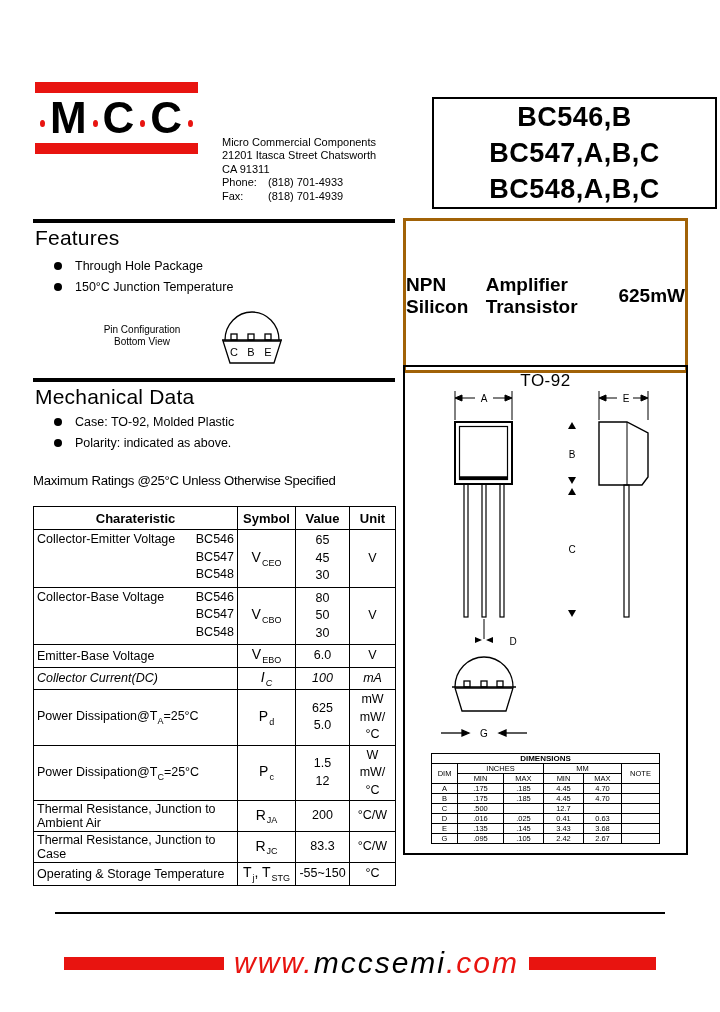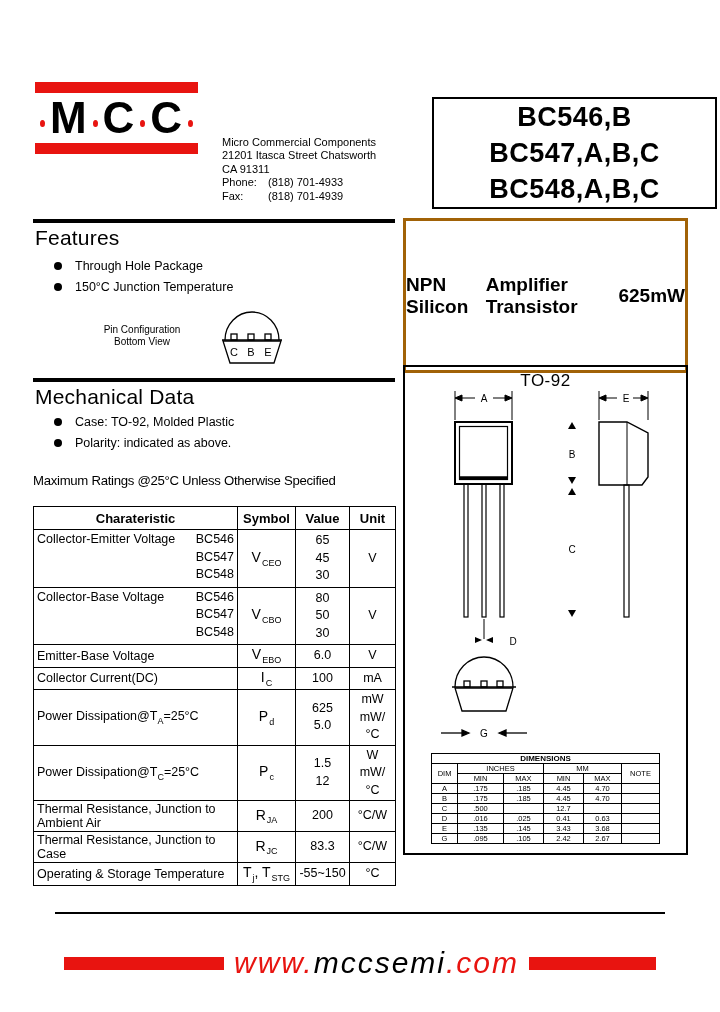--- a/index.html
+++ b/index.html
@@ -201,21 +201,21 @@
       <tr style="height: 22.5px;">
         <td class="c-char"><span>Emitter-Base Voltage</span></td>
         <td class="c-sym"><span class="sym"><span>V</span><sub>EBO</sub></span></td>
         <td class="c-val stack">
           <div>6.0</div>
         </td>
         <td class="c-unit stack">
           <div>V</div>
         </td>
       </tr>
-      <tr style="height: 22.5px;">
+      <tr style="height: 22.5px; font-style: italic;">
         <td class="c-char"><span>Collector Current(DC)</span></td>
         <td class="c-sym"><span class="sym"><span>I</span><sub>C</sub></span></td>
         <td class="c-val stack">
           <div>100</div>
         </td>
         <td class="c-unit stack">
           <div>mA</div>
         </td>
       </tr>
       <tr style="height: 40px;">

